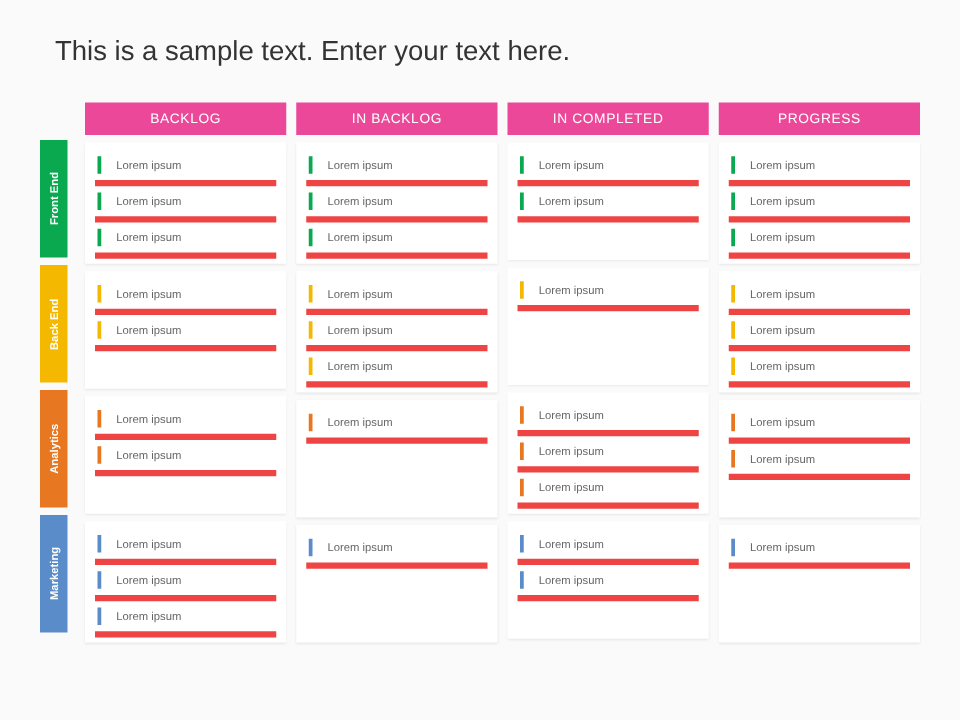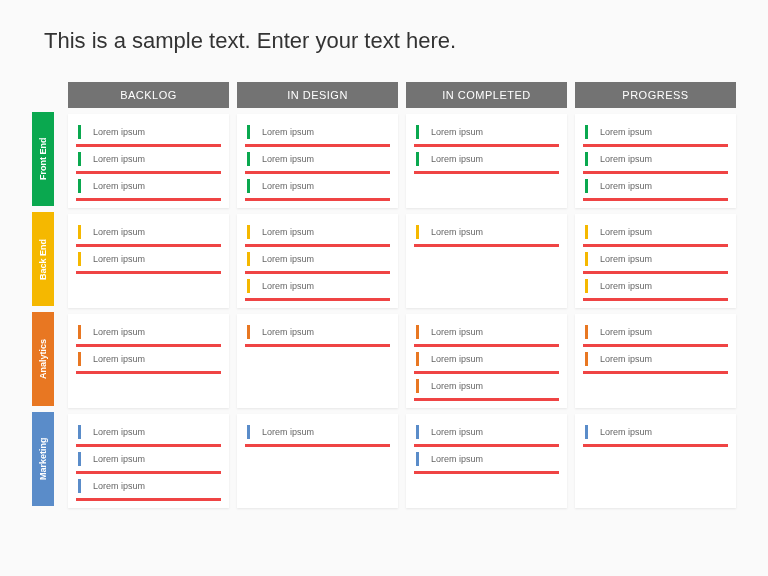--- a/index.html
+++ b/index.html
@@ -50,21 +50,21 @@
     display: grid;
     grid-template-columns: repeat(4, 1fr);
     gap: 8px;
     margin-left: 14px;
   }
   .col {
     display: flex;
     flex-direction: column;
   }
   .colhead {
-    background: #737373;
+    background: #ec4899;
     color: #fff;
     text-align: center;
     font-size: 11px;
     font-weight: 500;
     letter-spacing: 0.5px;
     padding: 7px 0;
     margin-bottom: 6px;
   }
   .cells {
     display: flex;
@@ -73,21 +73,21 @@
   }
   .cell {
     background: #fff;
     padding: 6px 8px 4px 8px;
     min-height: 94px;
     box-shadow: 0 1px 2px rgba(0,0,0,0.08);
   }
   .card {
     display: flex;
     align-items: center;
-    border-bottom: 3px solid #ef4444;
+    border-bottom: 5px solid #ef4444;
     padding: 5px 0 5px 0;
   }
   .tick {
     width: 3px;
     height: 14px;
     margin-right: 12px;
     margin-left: 2px;
     flex-shrink: 0;
   }
   .cardtext {
@@ -166,21 +166,21 @@
                 <div class="cardtext">Lorem ipsum</div>
               </div>
               <div class="card">
                 <div class="tick t-blue"></div>
                 <div class="cardtext">Lorem ipsum</div>
               </div>
             </div>
           </div>
         </div>
         <div class="col">
-          <div class="colhead">IN DESIGN</div>
+          <div class="colhead">IN BACKLOG</div>
           <div class="cells">
             <div class="cell">
               <div class="card">
                 <div class="tick t-green"></div>
                 <div class="cardtext">Lorem ipsum</div>
               </div>
               <div class="card">
                 <div class="tick t-green"></div>
                 <div class="cardtext">Lorem ipsum</div>
               </div>

